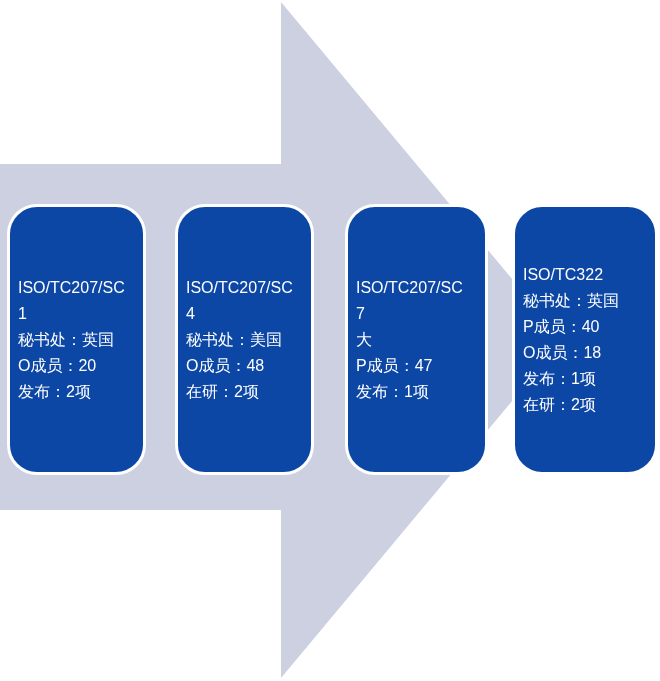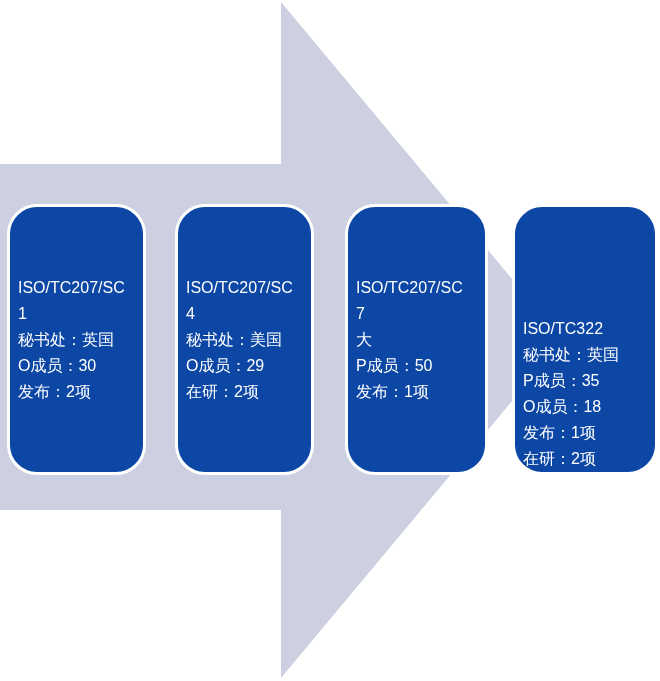--- a/index.html
+++ b/index.html
@@ -38,61 +38,61 @@
     flex-direction: column;
     justify-content: center;
     padding: 0 7px 0 8px;
     color: var(--text, #ffffff);
     font-size: 16px;
     line-height: 26px;
   }
   .card-1 { left: 7px;   width: 139px; }
   .card-2 { left: 175px; width: 139px; }
   .card-3 { left: 345px; width: 143px; }
-  .card-4 { left: 512px; width: 146px; justify-content: flex-end; }
+  .card-4 { left: 512px; width: 146px; }
   .card-line {
     white-space: nowrap;
     overflow: visible;
   }
 </style>
 </head>
 <body>
 
 <div class="diagram">
 
   <svg class="arrow-svg" viewBox="0 0 660 681" xmlns="http://www.w3.org/2000/svg" aria-hidden="true">
     <polygon points="0,164 281,164 281,2 563,340 281,678 281,510 0,510" fill="#CCD0E0"></polygon>
   </svg>
 
   <div class="card card-1">
       <div class="card-line">ISO/TC207/SC</div>
       <div class="card-line">1</div>
       <div class="card-line">秘书处：英国</div>
-      <div class="card-line">O成员：30</div>
+      <div class="card-line">O成员：20</div>
       <div class="card-line">发布：2项</div>
     </div>
 
   <div class="card card-2">
       <div class="card-line">ISO/TC207/SC</div>
       <div class="card-line">4</div>
       <div class="card-line">秘书处：美国</div>
-      <div class="card-line">O成员：29</div>
+      <div class="card-line">O成员：48</div>
       <div class="card-line">在研：2项</div>
     </div>
 
   <div class="card card-3">
       <div class="card-line">ISO/TC207/SC</div>
       <div class="card-line">7</div>
       <div class="card-line">大</div>
-      <div class="card-line">P成员：50</div>
+      <div class="card-line">P成员：47</div>
       <div class="card-line">发布：1项</div>
     </div>
 
   <div class="card card-4">
       <div class="card-line">ISO/TC322</div>
       <div class="card-line">秘书处：英国</div>
-      <div class="card-line">P成员：35</div>
+      <div class="card-line">P成员：40</div>
       <div class="card-line">O成员：18</div>
       <div class="card-line">发布：1项</div>
       <div class="card-line">在研：2项</div>
     </div>
 
 </div>
 
 </body></html>

